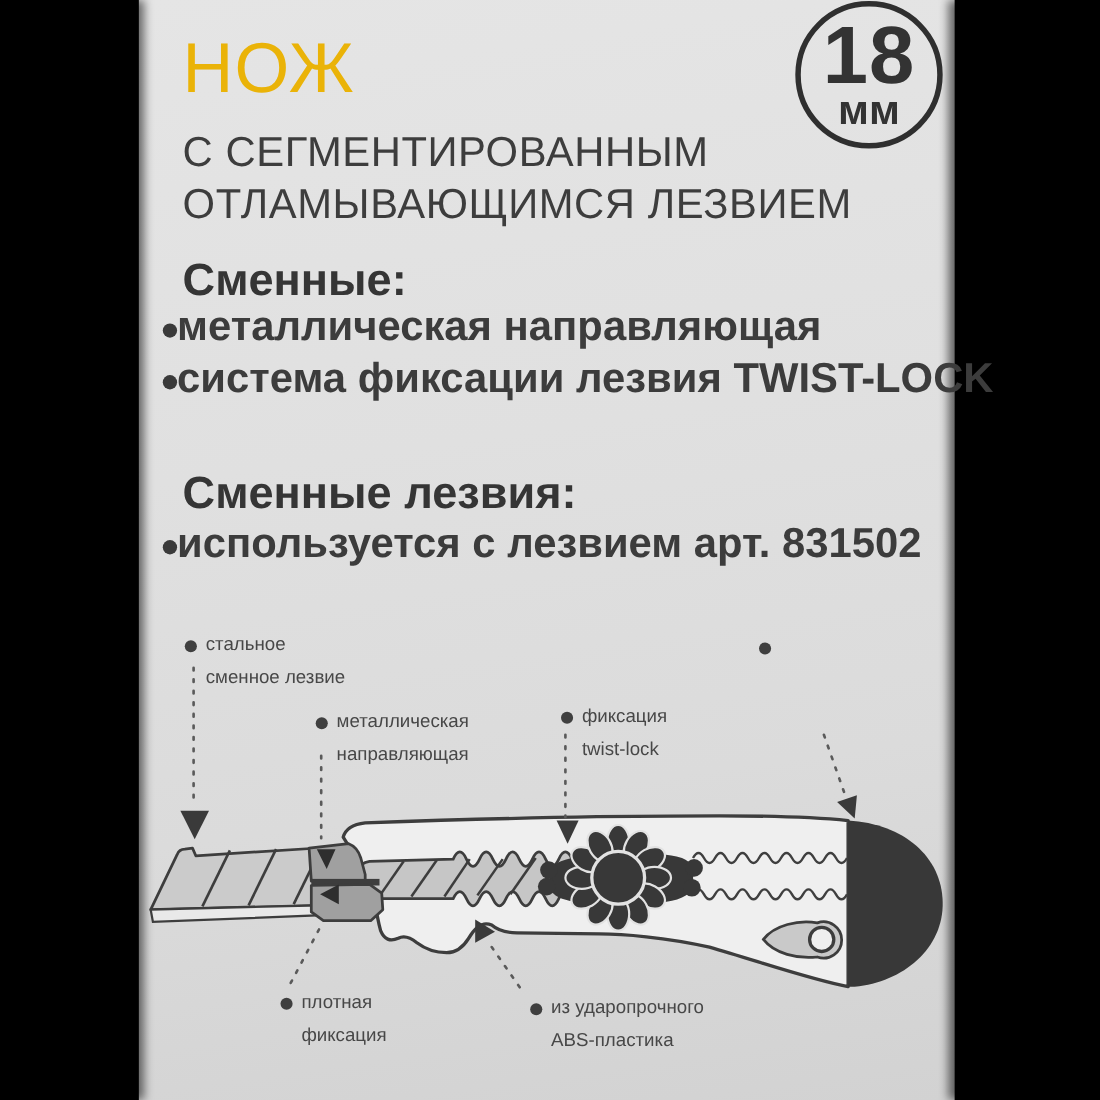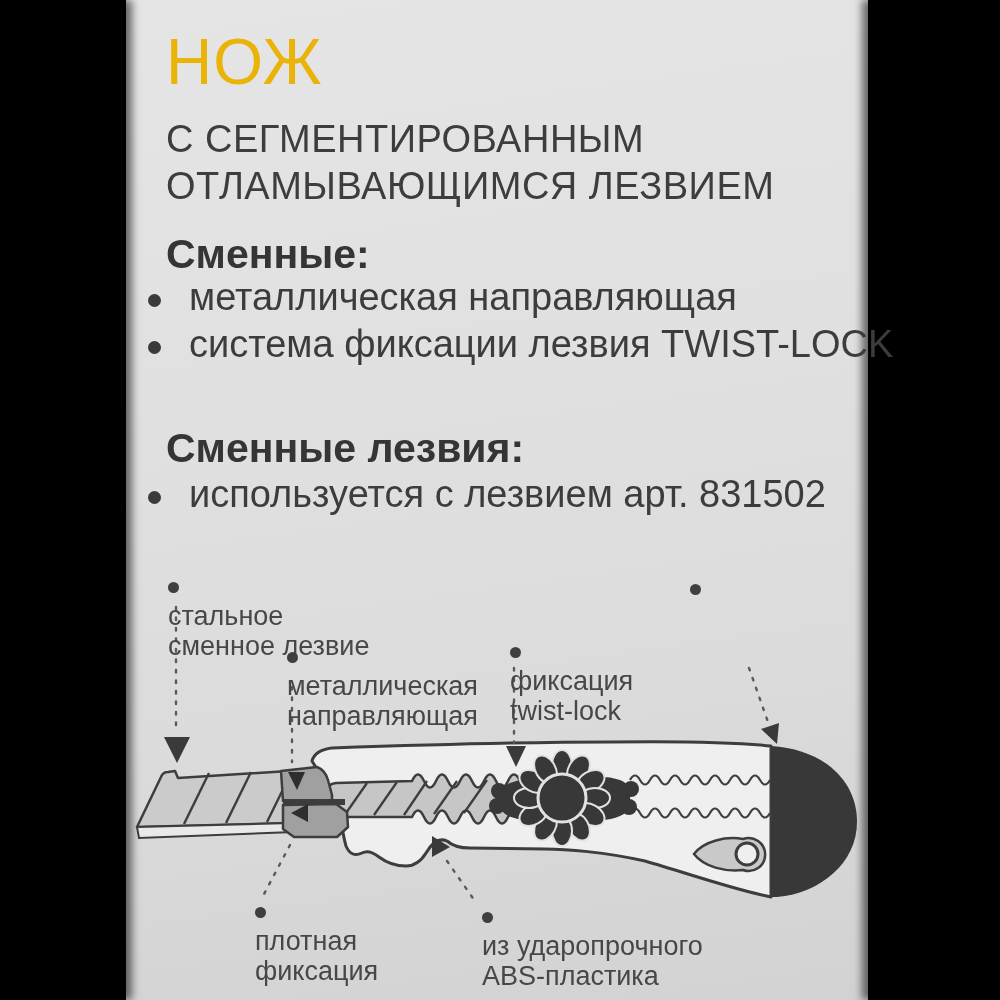--- a/index.html
+++ b/index.html
@@ -16,42 +16,46 @@
   .h-sub{position:absolute;left:166px;top:88px;font-size:38px;line-height:47px;
          letter-spacing:.5px;color:#3d3d3d;margin-top:28px;}
 
   .badge{position:absolute;left:723px;top:1px;width:134px;height:134px;border:5px solid #2f2f2f;
          border-radius:50%;box-sizing:border-box;display:flex;flex-direction:column;
          align-items:center;justify-content:center;}
   .badge-num{font-size:74px;font-weight:bold;line-height:.92;color:#333;letter-spacing:1px;}
   .badge-unit{font-size:38px;font-weight:bold;line-height:1;color:#333;margin-top:-2px;}
 
   .sec-head{position:absolute;left:166px;font-size:41px;line-height:41px;font-weight:bold;color:#353535;}
-  .bullet-item{position:absolute;left:148px;display:flex;gap:28px;font-size:38px;line-height:44px;color:#3c3c3c;}
+  .bullet-item{position:absolute;left:148px;display:flex;gap:0;font-size:38px;line-height:44px;color:#3c3c3c;font-weight:bold;}
   .bullet-item .dot{flex:none;width:13px;height:13px;border-radius:50%;background:#3a3a3a;margin-top:19px;}
 
-  .dlabel{position:absolute;display:flex;gap:8px;font-size:27px;line-height:30px;color:#474747;flex-direction:column;}
+  .dlabel{position:absolute;display:flex;gap:8px;font-size:17px;line-height:30px;color:#474747;}
   .dlabel .ldot{flex:none;width:11px;height:11px;border-radius:50%;background:#3f3f3f;margin-top:11px;}
 
   svg.knife{position:absolute;left:0;top:0;pointer-events:none;}
 </style>
 </head>
 <body>
 
 <div id="root">
   <div class="paper"></div>
   <div class="bar left"></div>
   <div class="bar right"></div>
 
   <div class="h-product">НОЖ</div>
   <div class="h-sub">
     <div>С СЕГМЕНТИРОВАННЫМ</div>
     <div>ОТЛАМЫВАЮЩИМСЯ ЛЕЗВИЕМ</div>
   </div>
 
+  <div class="badge">
+    <div class="badge-num">18</div>
+    <div class="badge-unit">мм</div>
+  </div>
 
   <div class="sec-head" style="top:234px">Сменные:</div>
   <div class="bullet-item" style="top:275px">
     <span class="dot"></span>
     <span>металлическая направляющая</span>
   </div>
   <div class="bullet-item" style="top:322px">
     <span class="dot"></span>
     <span>система фиксации лезвия TWIST-LOCK</span>
   </div>

